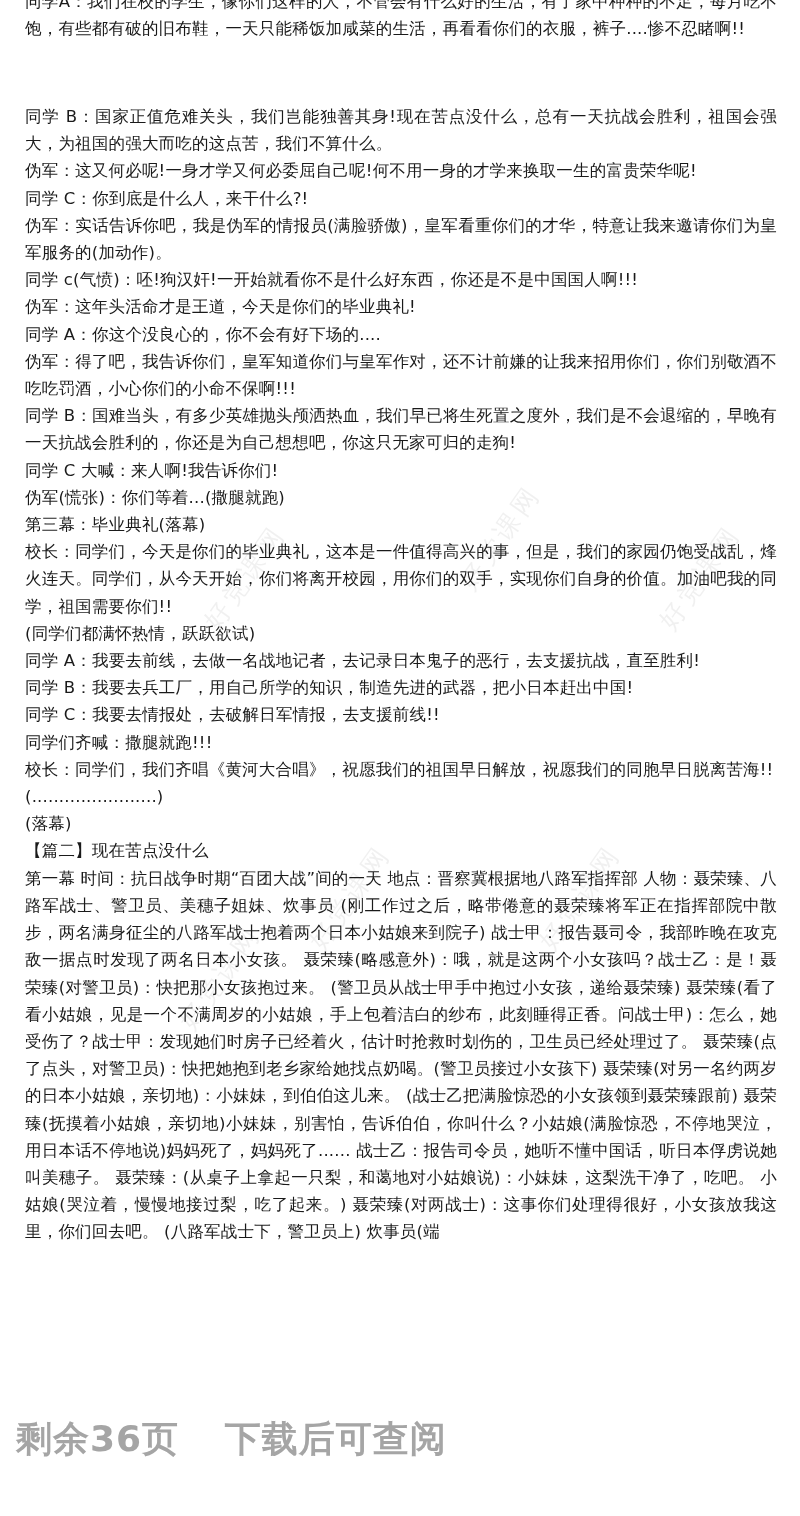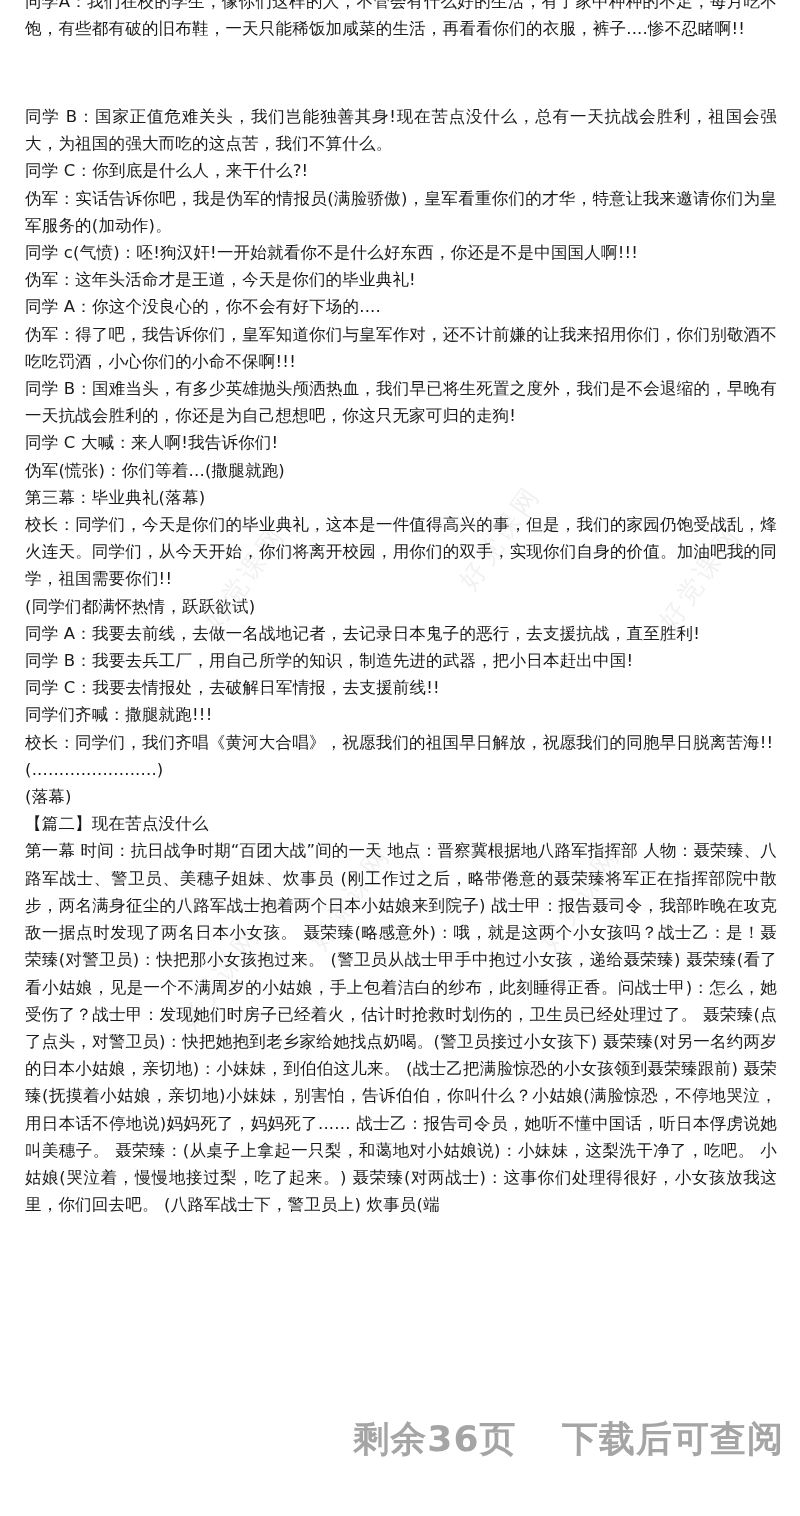--- a/index.html
+++ b/index.html
@@ -4,41 +4,42 @@
 <style>
   html, body { margin: 0; padding: 0; background: #ffffff; }
   body { width: 800px; height: 1516px; position: relative; overflow: hidden;
          font-family: "DejaVu Sans", "Liberation Sans", sans-serif; color: #1a1a1a; }
   .page { position: absolute; left: 0; top: 0; width: 800px; height: 1516px; }
   .text { position: absolute; left: 25px; width: 752px; font-size: 16.5px; line-height: 27.2px; letter-spacing: 0.2px; }
   .text p { margin: 0; text-align: justify; text-justify: inter-character; }
   .top { top: -12px; }
   .main { top: 103px; }
   .watermark { position: absolute; font-size: 26px; color: rgba(0,0,0,0.06); transform: rotate(-55deg); white-space: nowrap; pointer-events: none; letter-spacing: 4px; }
-  .footer { position: absolute; left: 0; top: 1415px; width: 800px; text-align: right; font-size: 36px; font-weight: bold; color: #a5a5a5; letter-spacing: 1px; }
+  .footer { position: absolute; left: 0; top: 1415px; width: 800px; text-align: left; font-size: 36px; font-weight: bold; color: #a5a5a5; letter-spacing: 1px; }
   .footer span { display: inline-block; margin: 0 16px; }
 </style>
 </head>
 <body>
 
 <div class="page">
 
   <div class="watermark" style="left:185px; top:560px;">好党课网</div>
   <div class="watermark" style="left:440px; top:520px;">好党课网</div>
   <div class="watermark" style="left:640px; top:560px;">好党课网</div>
   <div class="watermark" style="left:290px; top:880px;">好党课网</div>
   <div class="watermark" style="left:520px; top:880px;">好党课网</div>
   <div class="watermark" style="left:160px; top:960px;">好党课网</div>
 
   <div class="text top">
     <p>同学A：我们在校的学生，像你们这样的人，不管会有什么好的生活，有了家中种种的不足，每月吃不饱，有些都有破的旧布鞋，一天只能稀饭加咸菜的生活，再看看你们的衣服，裤子....惨不忍睹啊!!</p>
   </div>
 
   <div class="text main">
     <p>同学 B：国家正值危难关头，我们岂能独善其身!现在苦点没什么，总有一天抗战会胜利，祖国会强大，为祖国的强大而吃的这点苦，我们不算什么。</p>
+    <p>伪军：这又何必呢!一身才学又何必委屈自己呢!何不用一身的才学来换取一生的富贵荣华呢!</p>
     <p>同学 C：你到底是什么人，来干什么?!</p>
     <p>伪军：实话告诉你吧，我是伪军的情报员(满脸骄傲)，皇军看重你们的才华，特意让我来邀请你们为皇军服务的(加动作)。</p>
     <p>同学 c(气愤)：呸!狗汉奸!一开始就看你不是什么好东西，你还是不是中国国人啊!!!</p>
     <p>伪军：这年头活命才是王道，今天是你们的毕业典礼!</p>
     <p>同学 A：你这个没良心的，你不会有好下场的....</p>
     <p>伪军：得了吧，我告诉你们，皇军知道你们与皇军作对，还不计前嫌的让我来招用你们，你们别敬酒不吃吃罚酒，小心你们的小命不保啊!!!</p>
     <p>同学 B：国难当头，有多少英雄抛头颅洒热血，我们早已将生死置之度外，我们是不会退缩的，早晚有一天抗战会胜利的，你还是为自己想想吧，你这只无家可归的走狗!</p>
     <p>同学 C 大喊：来人啊!我告诉你们!</p>
     <p>伪军(慌张)：你们等着...(撒腿就跑)</p>
     <p>第三幕：毕业典礼(落幕)</p>

